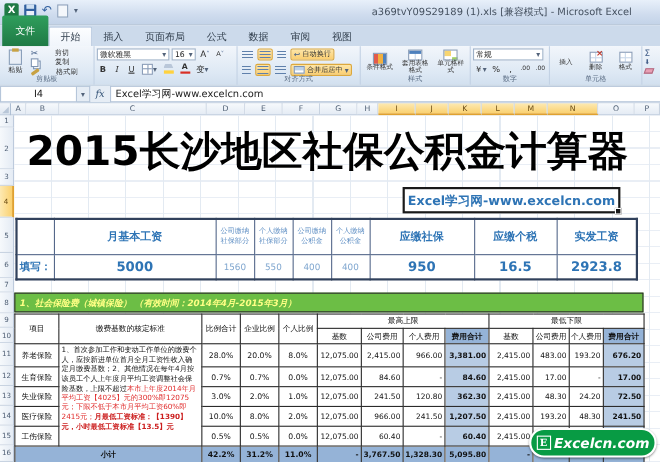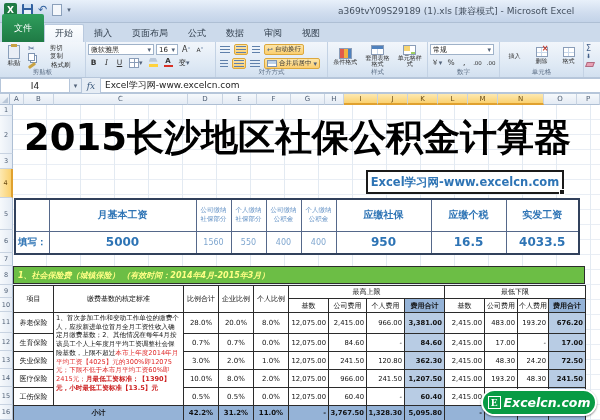--- a/index.html
+++ b/index.html
@@ -425,21 +425,21 @@
       </tr>
       <tr style="height:23px">
         <td class="filllab">填写：</td>
         <td class="bigval">5000</td>
         <td class="midval">1560</td>
         <td class="midval">550</td>
         <td class="midval">400</td>
         <td class="midval">400</td>
         <td class="bigval">950</td>
         <td class="bigval">16.5</td>
-        <td class="bigval">4033.5</td>
+        <td class="bigval">2923.8</td>
       </tr>
     </tbody>
       </table>
 
     <div class="secbar">
       <span>1、社会保险费（城镇保险） （有效时间：2014年4月-2015年3月）</span>
     </div>
 
     <table class="ins">
       <colgroup>

